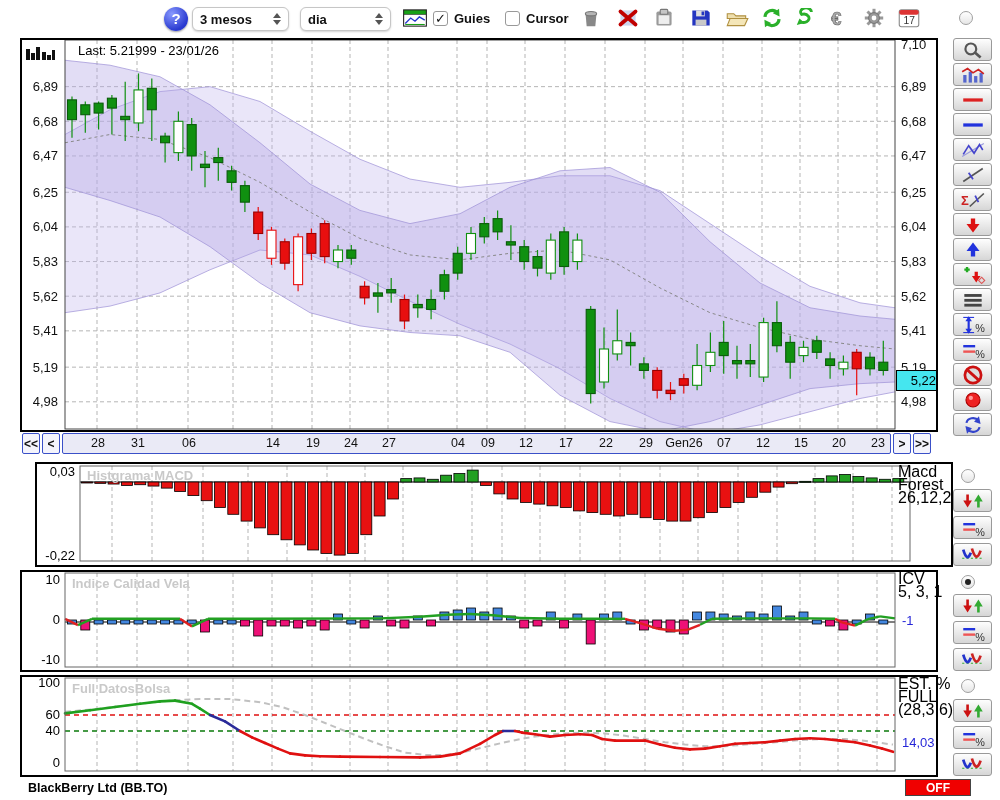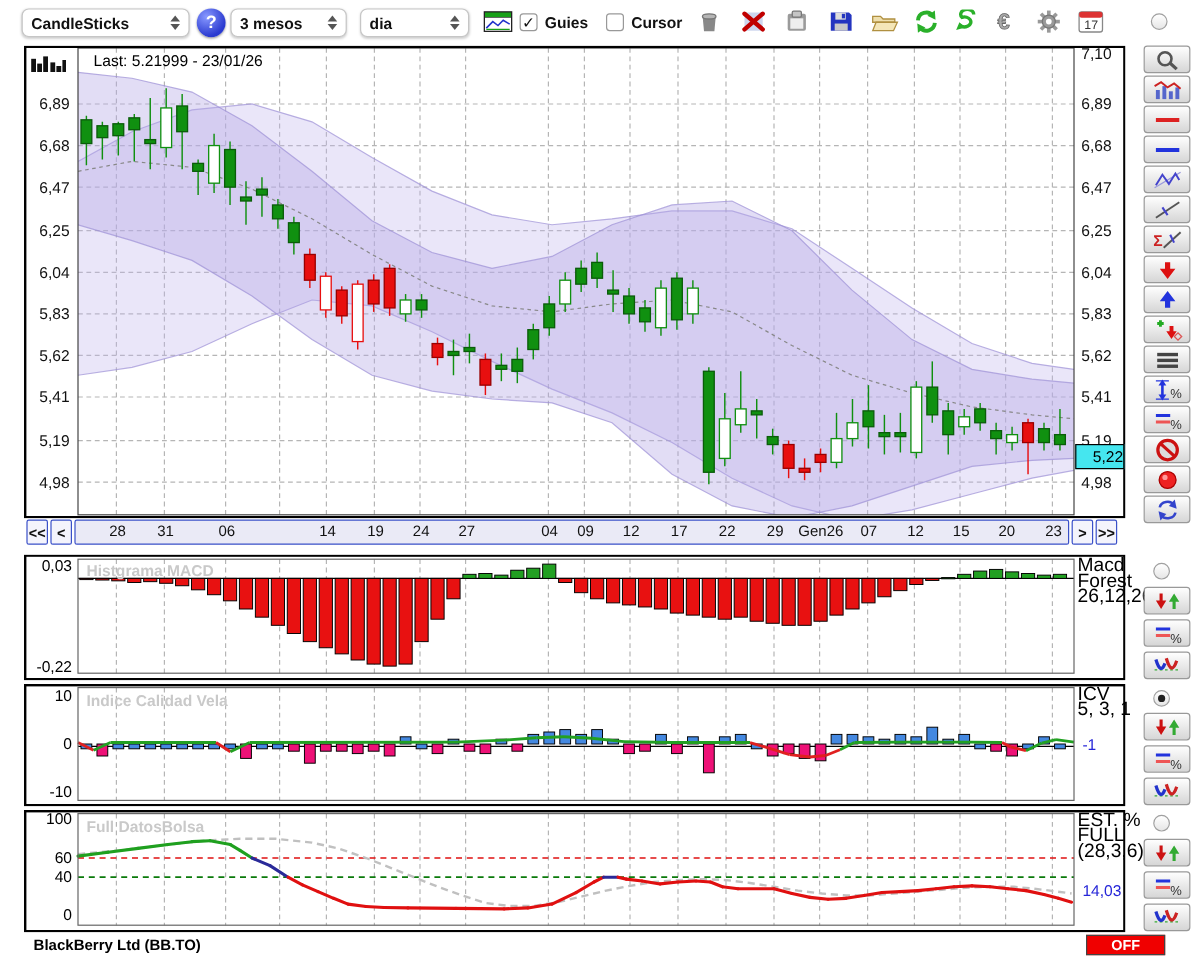--- a/index.html
+++ b/index.html
@@ -42,27 +42,20 @@
   #statusbar{position:absolute;left:0;top:777px;width:964px;height:23px;font-size:12.5px}
   #status-symbol{position:absolute;left:28px;top:4px;color:#000;font-weight:bold}
   #status-path{position:absolute;left:180px;width:700px;top:4px;color:#1414e8;text-align:center}
   #off-btn{position:absolute;left:905px;top:2px;width:66px;height:17px;background:#f00000;border:1px solid #444;
       color:#fff;font-weight:bold;font-size:12px;text-align:center;line-height:16px;box-sizing:border-box}
 </style>
 </head>
 <body>
 
 <div class="abs" id="toolbar" style="left:0;top:0;width:1000px;height:37px">
-  <div class="sel" style="left:18px;top:7px;width:140px">
-    <span class="lbl">CandleSticks</span>
-    <span class="chev">
-        <i class="up"></i>
-        <i class="dn"></i>
-      </span>
-  </div>
   <div class="helpbtn" style="left:164px;top:7px">?</div>
   <div class="sel" style="left:192px;top:7px;width:97px">
     <span class="lbl">3 mesos</span>
     <span class="chev">
         <i class="up"></i>
         <i class="dn"></i>
       </span>
   </div>
   <div class="sel" style="left:300px;top:7px;width:91px">
     <span class="lbl">dia</span>
@@ -389,21 +382,21 @@
       <div class="dlab" style="left: 661px;">07</div>
       <div class="dlab" style="left: 700px;">12</div>
       <div class="dlab" style="left: 738px;">15</div>
       <div class="dlab" style="left: 776px;">20</div>
       <div class="dlab" style="left: 815px;">23</div>
     </div>
   <div class="navbtn" style="left:873px;width:18px">&gt;</div>
   <div class="navbtn" style="left:893px;width:18px">&gt;&gt;</div>
 </div>
 
-<div class="panel" id="macd-panel" style="left:20px;top:462px;width:918px;height:105px">
+<div class="panel" id="macd-panel" style="left:35px;top:462px;width:918px;height:105px">
   <svg id="macd-svg" width="918" height="105">
       <line x1="77" x2="77" y1="4" y2="99" stroke="#b5b5b5" stroke-width="1" stroke-dasharray="4 3"></line>
       <line x1="117" x2="117" y1="4" y2="99" stroke="#b5b5b5" stroke-width="1" stroke-dasharray="4 3"></line>
       <line x1="168" x2="168" y1="4" y2="99" stroke="#b5b5b5" stroke-width="1" stroke-dasharray="4 3"></line>
       <line x1="213" x2="213" y1="4" y2="99" stroke="#b5b5b5" stroke-width="1" stroke-dasharray="4 3"></line>
       <line x1="252" x2="252" y1="4" y2="99" stroke="#b5b5b5" stroke-width="1" stroke-dasharray="4 3"></line>
       <line x1="292" x2="292" y1="4" y2="99" stroke="#b5b5b5" stroke-width="1" stroke-dasharray="4 3"></line>
       <line x1="330" x2="330" y1="4" y2="99" stroke="#b5b5b5" stroke-width="1" stroke-dasharray="4 3"></line>
       <line x1="368" x2="368" y1="4" y2="99" stroke="#b5b5b5" stroke-width="1" stroke-dasharray="4 3"></line>
       <line x1="437" x2="437" y1="4" y2="99" stroke="#b5b5b5" stroke-width="1" stroke-dasharray="4 3"></line>

